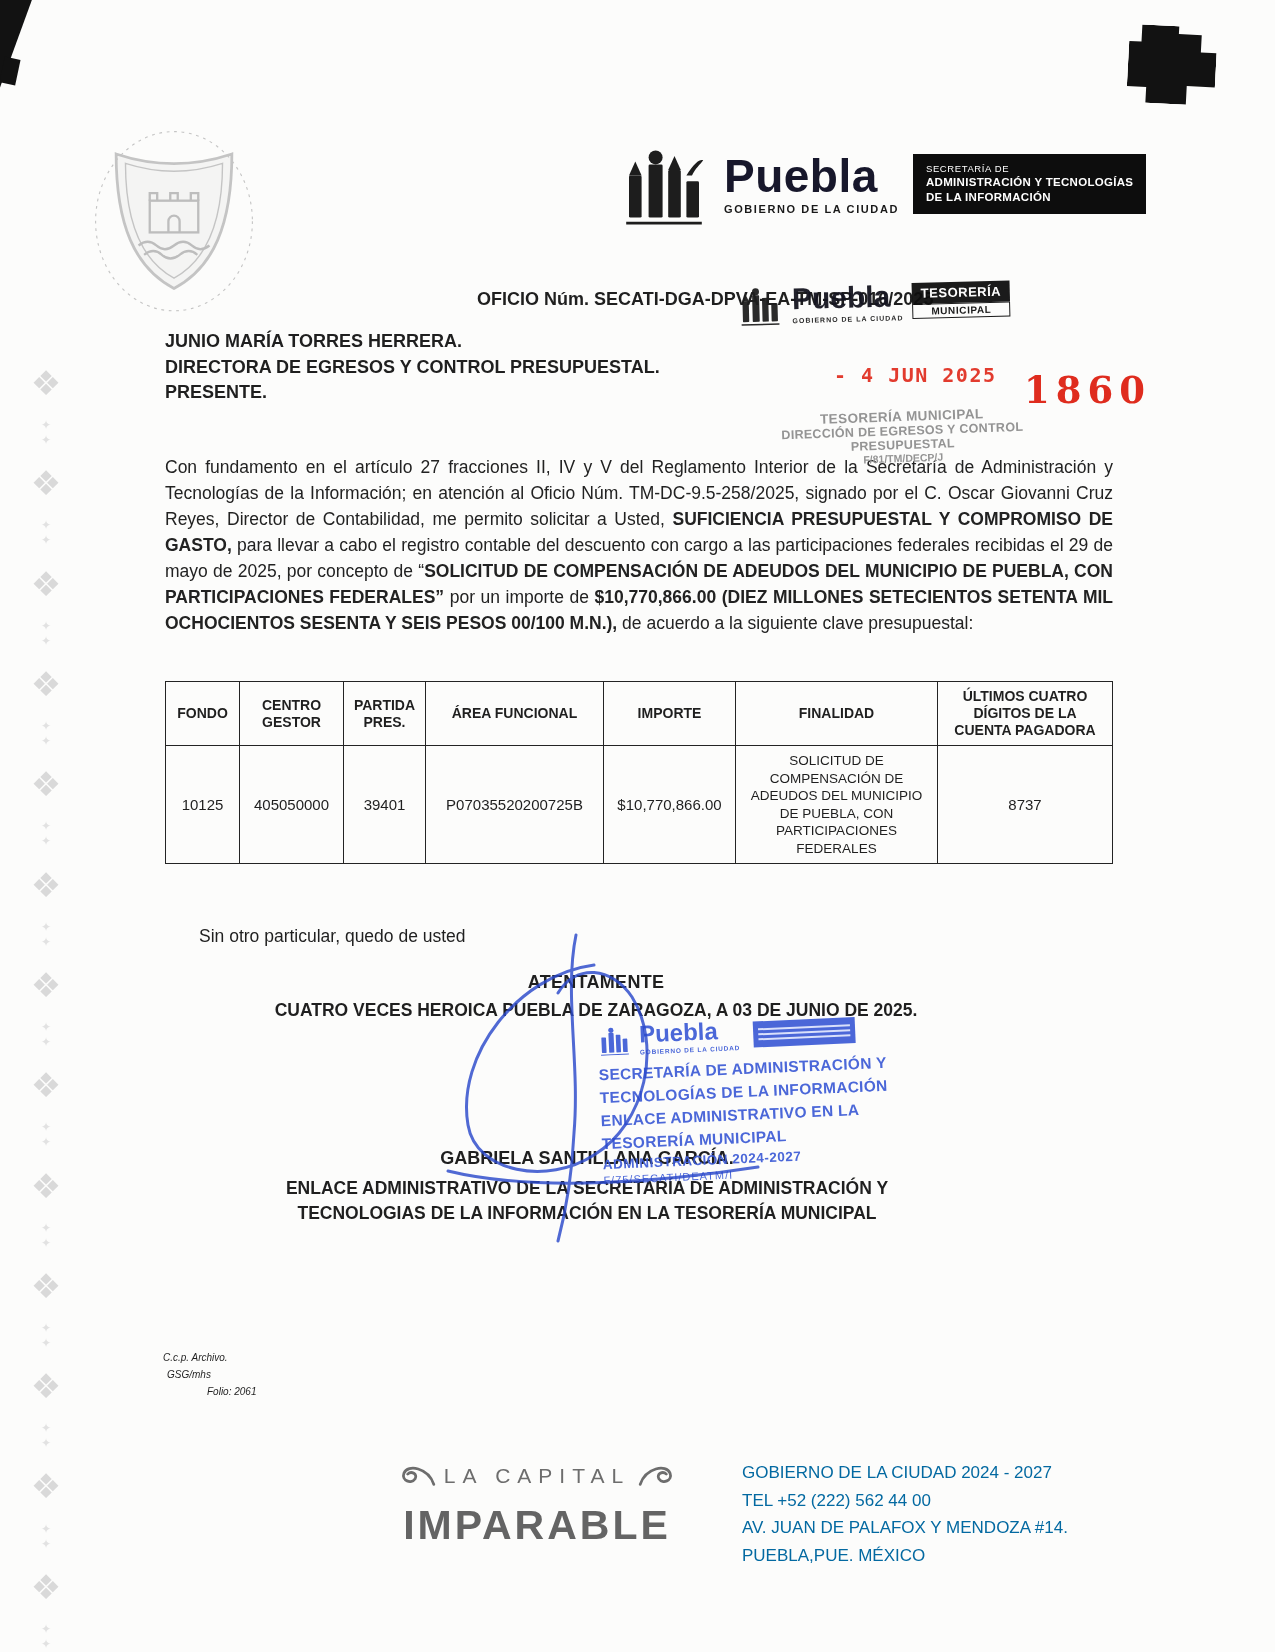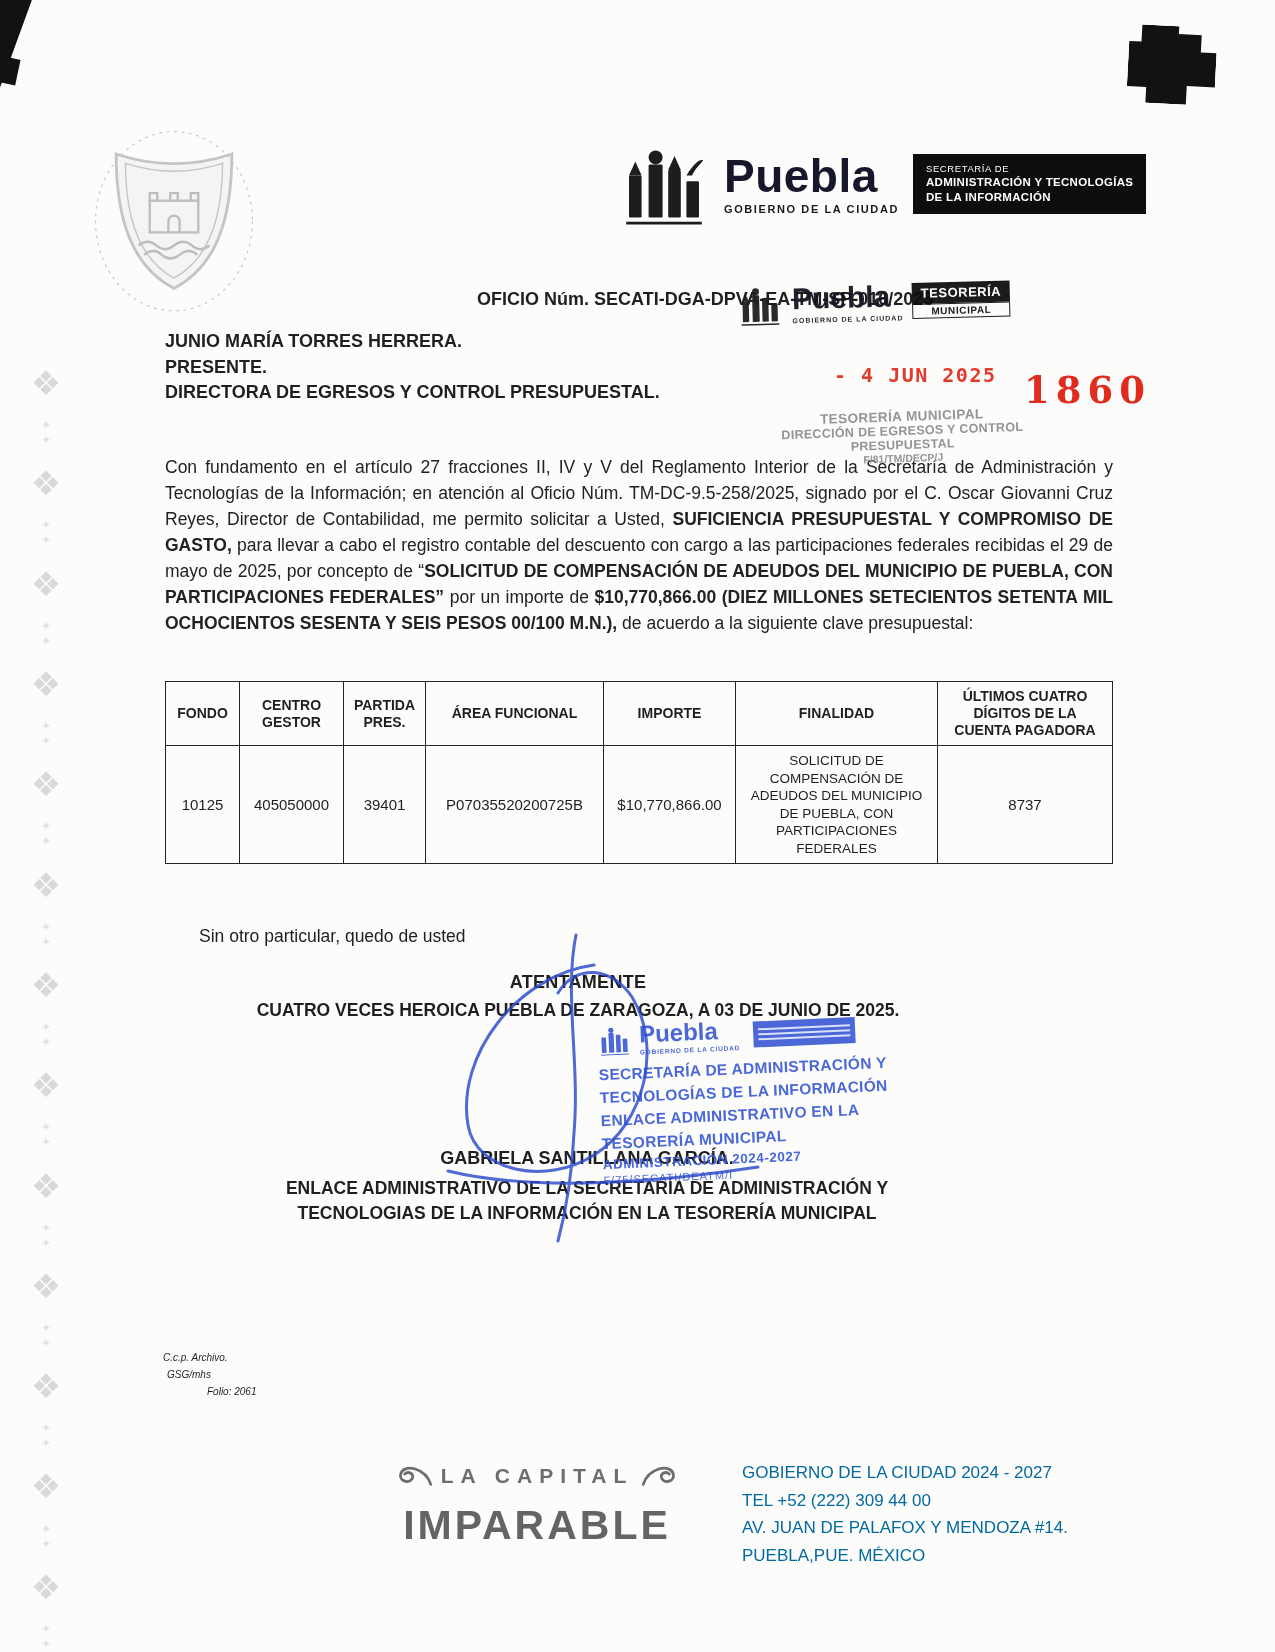--- a/index.html
+++ b/index.html
@@ -56,21 +56,21 @@
   .b{font-weight:bold;}
   
   .clave-table{position:absolute;left:165px;top:681px;width:948px;border-collapse:collapse;
     table-layout:fixed;z-index:2;}
   .clave-table th,.clave-table td{border:1.6px solid #242424;text-align:center;vertical-align:middle;padding:6px 7px;}
   .clave-table th{font-size:14px;font-weight:bold;line-height:17px;}
   .clave-table td{font-size:15px;}
   .clave-table td.finalidad{font-size:13.5px;line-height:17.5px;}
   
   .farewell{position:absolute;left:165px;top:926px;font-size:17.5px;z-index:2;margin-left:34px;}
-  .closing-center{position:absolute;left:104px;top:972px;width:948px;text-align:center;z-index:2;}
+  .closing-center{position:absolute;left:122px;top:972px;width:948px;text-align:center;z-index:2;}
   .atent{font-size:18px;font-weight:bold;margin-bottom:7px;letter-spacing:.3px;}
   .place-date{font-size:17.5px;font-weight:bold;}
   .signer{position:absolute;left:113px;top:1148px;width:948px;text-align:center;font-weight:bold;z-index:2;}
   .signer .nm{font-size:18px;margin-bottom:7px;}
   .signer .t1,.signer .t2{font-size:17.5px;line-height:25px;}
   
   .blue-stamp{position:absolute;left:600px;top:1016px;width:380px;transform:rotate(-2.5deg);
     color:#3c5bd6;z-index:7;opacity:.92;pointer-events:none;}
   .blue-stamp .logo-row{display:flex;align-items:center;gap:8px;margin-bottom:6px;}
   .blue-stamp .bword{font-size:24px;font-weight:bold;line-height:1;}
@@ -81,21 +81,21 @@
   .blue-stamp .ln{font-size:15.5px;font-weight:bold;letter-spacing:.3px;line-height:23px;}
   .blue-stamp .admin{font-size:13.5px;font-weight:bold;margin-top:2px;letter-spacing:.5px;}
   .blue-stamp .code{font-size:11px;margin-top:2px;letter-spacing:1px;}
   .signature{position:absolute;left:426px;top:933px;z-index:8;pointer-events:none;}
   
   .ccp{position:absolute;left:163px;top:1349px;font-size:10px;line-height:17px;z-index:2;font-style:italic;}
   .ccp .c1{margin-left:4px;}
   .ccp .c2{margin-left:44px;}
   .footer-logo{position:absolute;left:382px;top:1462px;width:310px;text-align:center;color:#6d6d6d;z-index:2;}
   .footer-logo .cap-row{display:flex;align-items:center;justify-content:center;gap:8px;}
-  .footer-logo .cap{font-size:21px;font-weight:bold;letter-spacing:7px;}
+  .footer-logo .cap{font-size:21px;font-weight:normal;letter-spacing:7px;}
   .footer-logo .imp{font-size:41px;font-weight:bold;letter-spacing:3px;color:#646464;margin-top:12px;}
   .swirl{color:#6d6d6d;}
   .swirl.flip{transform:scaleX(-1);}
   .footer-right{position:absolute;left:742px;top:1459px;font-size:17px;line-height:27.5px;
     color:#0369a1;z-index:2;}
 </style>
 </head>
 <body>
 
 <div class="page">
@@ -201,22 +201,22 @@
   <div class="red-folio">1860</div>
   <div class="dept-stamp">
     <div class="d0">TESORERÍA MUNICIPAL</div>
     <div class="d1">DIRECCIÓN DE EGRESOS Y CONTROL</div>
     <div class="d2">PRESUPUESTAL</div>
     <div class="d3">F/81/TM/DECP/J</div>
   </div>
 
   <div class="addressee">
     <div>JUNIO MARÍA TORRES HERRERA.</div>
+    <div>DIRECTORA DE EGRESOS Y CONTROL PRESUPUESTAL.</div>
     <div>PRESENTE.</div>
-    <div>DIRECTORA DE EGRESOS Y CONTROL PRESUPUESTAL.</div>
   </div>
 
   <p class="body-par"><span>Con fundamento en el artículo 27 fracciones II, IV y V del Reglamento Interior de la Secretaría de Administración y Tecnologías de la Información; en atención al Oficio Núm. TM-DC-9.5-258/2025, signado por el C. Oscar Giovanni Cruz Reyes, Director de Contabilidad, me permito solicitar a Usted, </span><span class="b">SUFICIENCIA PRESUPUESTAL Y COMPROMISO DE GASTO,</span><span> para llevar a cabo el registro contable del descuento con cargo a las participaciones federales recibidas el 29 de mayo de 2025, por concepto de “</span><span class="b">SOLICITUD DE COMPENSACIÓN DE ADEUDOS DEL MUNICIPIO DE PUEBLA, CON PARTICIPACIONES FEDERALES”</span><span> por un importe de </span><span class="b">$10,770,866.00 (DIEZ MILLONES SETECIENTOS SETENTA MIL OCHOCIENTOS SESENTA Y SEIS PESOS 00/100 M.N.),</span><span> de acuerdo a la siguiente clave presupuestal:</span></p>
 
   <table class="clave-table">
     <colgroup>
       <col style="width:74px">
         <col style="width:104px">
         <col style="width:82px">
       <col style="width:178px">
@@ -313,18 +313,18 @@
       <span class="cap">LA CAPITAL</span>
       <svg class="swirl" width="38" height="28" viewBox="0 0 40 30" aria-hidden="true">
         <path d="M2 24 C8 6 30 2 34 12 C37 20 26 24 22 18 C19 13 26 9 30 13" fill="none" stroke="currentColor" stroke-width="3" stroke-linecap="round"></path>
       </svg>
     </div>
     <div class="imp">IMPARABLE</div>
   </div>
 
   <div class="footer-right">
     <div>GOBIERNO DE LA CIUDAD 2024 - 2027</div>
-    <div>TEL +52 (222) 309 44 00</div>
+    <div>TEL +52 (222) 562 44 00</div>
     <div>AV. JUAN DE PALAFOX Y MENDOZA #14.</div>
     <div>PUEBLA,PUE. MÉXICO</div>
   </div>
 
 </div>
 
 </body></html>

